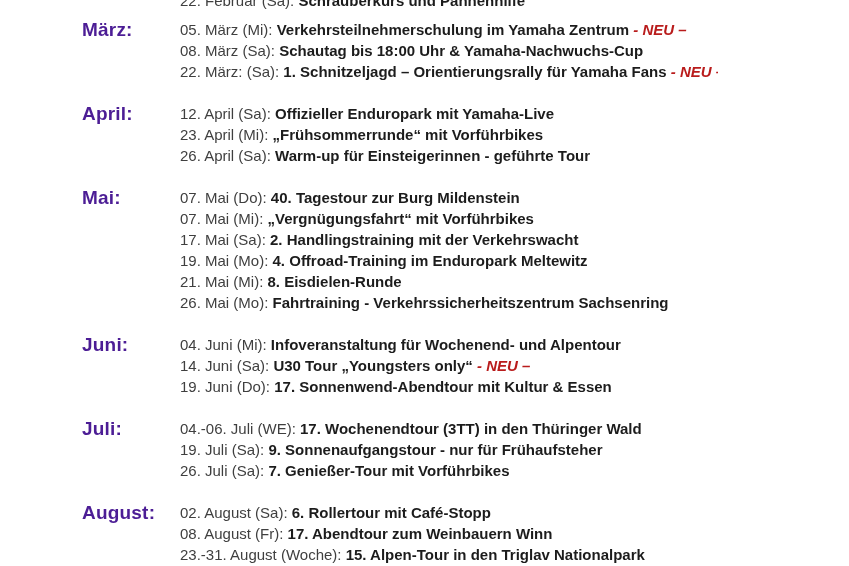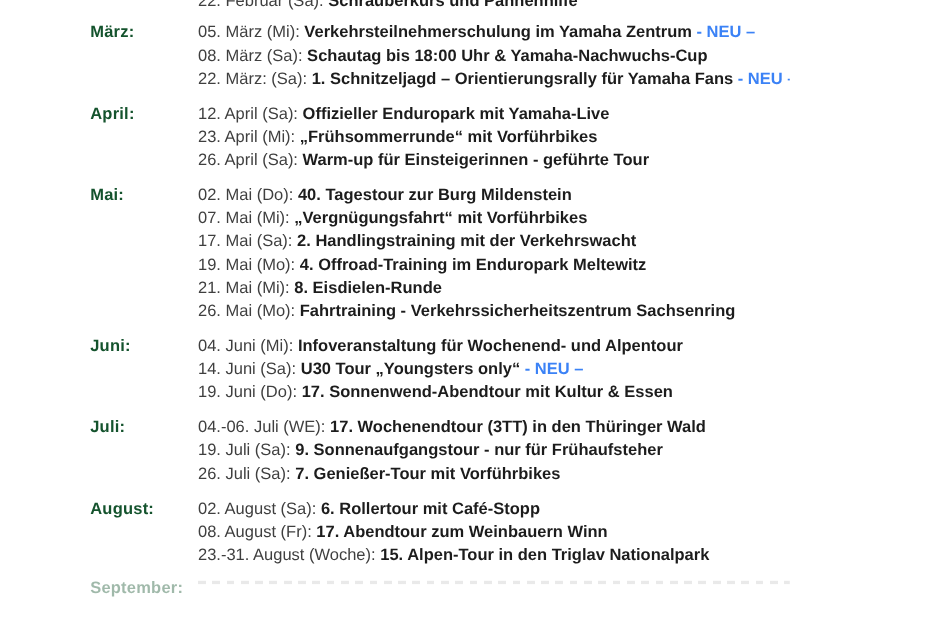--- a/index.html
+++ b/index.html
@@ -11,37 +11,37 @@
     font-family:"Liberation Sans", sans-serif;
     -webkit-font-smoothing:antialiased;
   }
   .content { position:absolute; top:-10px; left:0; width:849px; }
   .line {
     height:21px; line-height:21px;
     font-size:15px;
     white-space:nowrap;
   }
   .partial-top { padding-left:180px; }
-  .group { display:flex; margin-top:11px; }
+  .group { display:flex; margin-top:21px; }
   .group.first { margin-top:8px; }
   .month-col {
     width:98px; flex:0 0 98px;
     padding-left:82px; box-sizing:content-box;
   }
   .month-label {
     display:block;
     height:21px; line-height:21px;
-    font-size:15px; font-weight:700;
+    font-size:19px; font-weight:700;
     letter-spacing:.2px;
-    color:#14532d;
+    color:#4c1d95;
   }
   .events-col { flex:1 1 auto; }
   .event-date { color:#3f3f3f; font-weight:400; }
   .event-title { color:#1c1c1c; font-weight:700; }
-  .new-badge { color:#3b82f6; font-weight:700; }
+  .new-badge { color:#b91c1c; font-weight:700; font-style:italic; }
   .partial-bottom {
     display:flex; margin-top:9px; opacity:.4;
   }
   .faint-streak {
     height:21px; width:540px; margin-top:4px;
     background:repeating-linear-gradient(90deg,#c9c9c9 0 7px,transparent 7px 13px);
     background-size:100% 3px;
     background-repeat:no-repeat;
   }
 </style>
@@ -74,21 +74,21 @@
             <div class="line"><span class="event-date">12. April (Sa): </span><span class="event-title">Offizieller Enduropark mit Yamaha-Live</span></div>
             <div class="line"><span class="event-date">23. April (Mi): </span><span class="event-title">„Frühsommerrunde“ mit Vorführbikes</span></div>
             <div class="line"><span class="event-date">26. April (Sa): </span><span class="event-title">Warm-up für Einsteigerinnen - geführte Tour</span></div>
           </div>
         </div>
         <div class="group">
           <div class="month-col">
             <span class="month-label">Mai:</span>
           </div>
           <div class="events-col">
-            <div class="line"><span class="event-date">02. Mai (Do): </span><span class="event-title">40. Tagestour zur Burg Mildenstein</span></div>
+            <div class="line"><span class="event-date">07. Mai (Do): </span><span class="event-title">40. Tagestour zur Burg Mildenstein</span></div>
             <div class="line"><span class="event-date">07. Mai (Mi): </span><span class="event-title">„Vergnügungsfahrt“ mit Vorführbikes</span></div>
             <div class="line"><span class="event-date">17. Mai (Sa): </span><span class="event-title">2. Handlingstraining mit der Verkehrswacht</span></div>
             <div class="line"><span class="event-date">19. Mai (Mo): </span><span class="event-title">4. Offroad-Training im Enduropark Meltewitz</span></div>
             <div class="line"><span class="event-date">21. Mai (Mi): </span><span class="event-title">8. Eisdielen-Runde</span></div>
             <div class="line"><span class="event-date">26. Mai (Mo): </span><span class="event-title">Fahrtraining - Verkehrssicherheitszentrum Sachsenring</span></div>
           </div>
         </div>
         <div class="group">
           <div class="month-col">
             <span class="month-label">Juni:</span>

